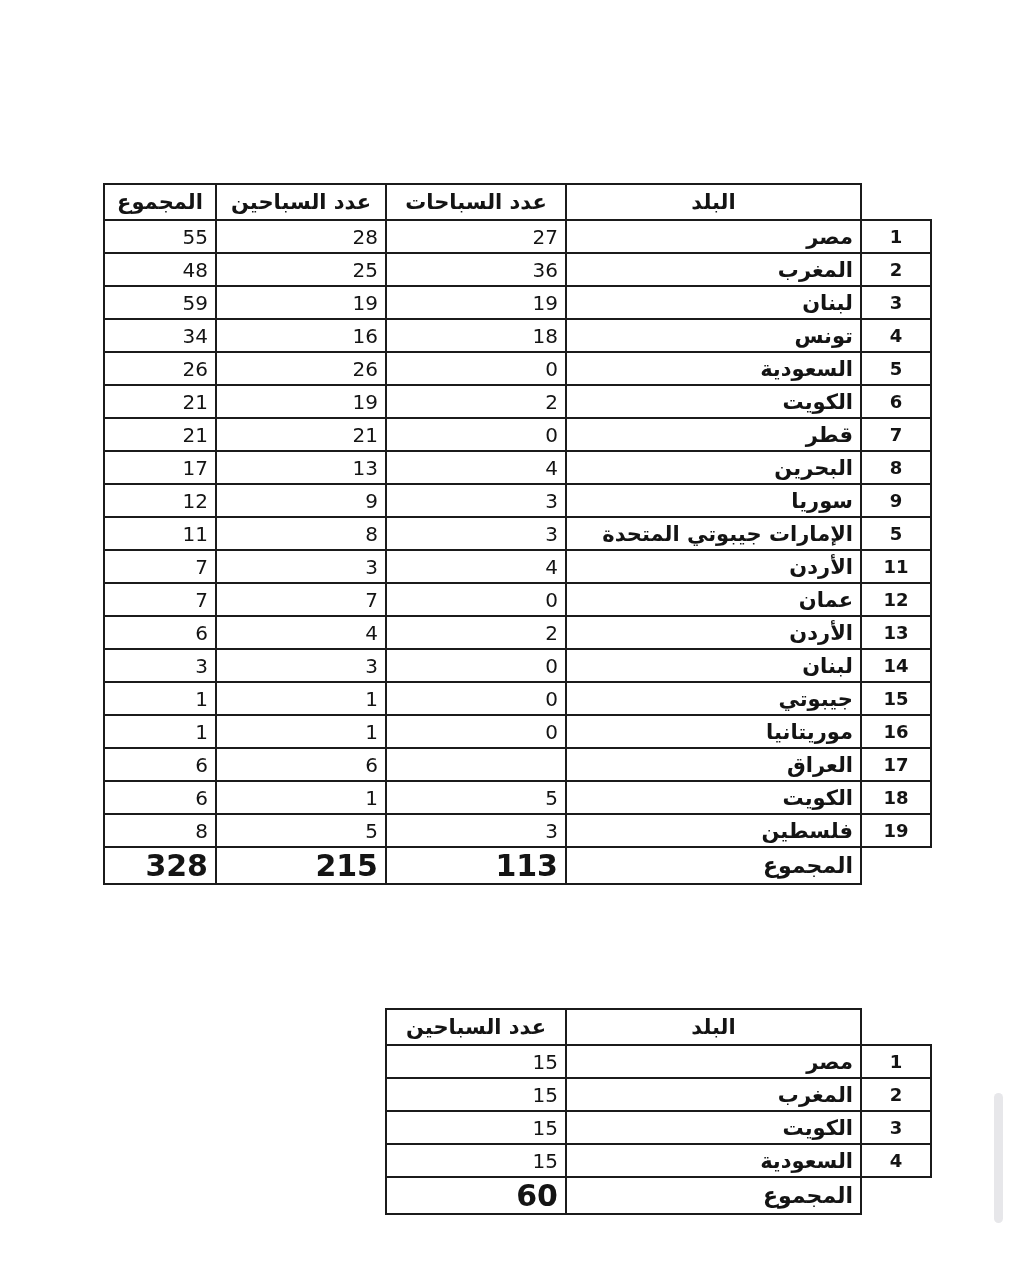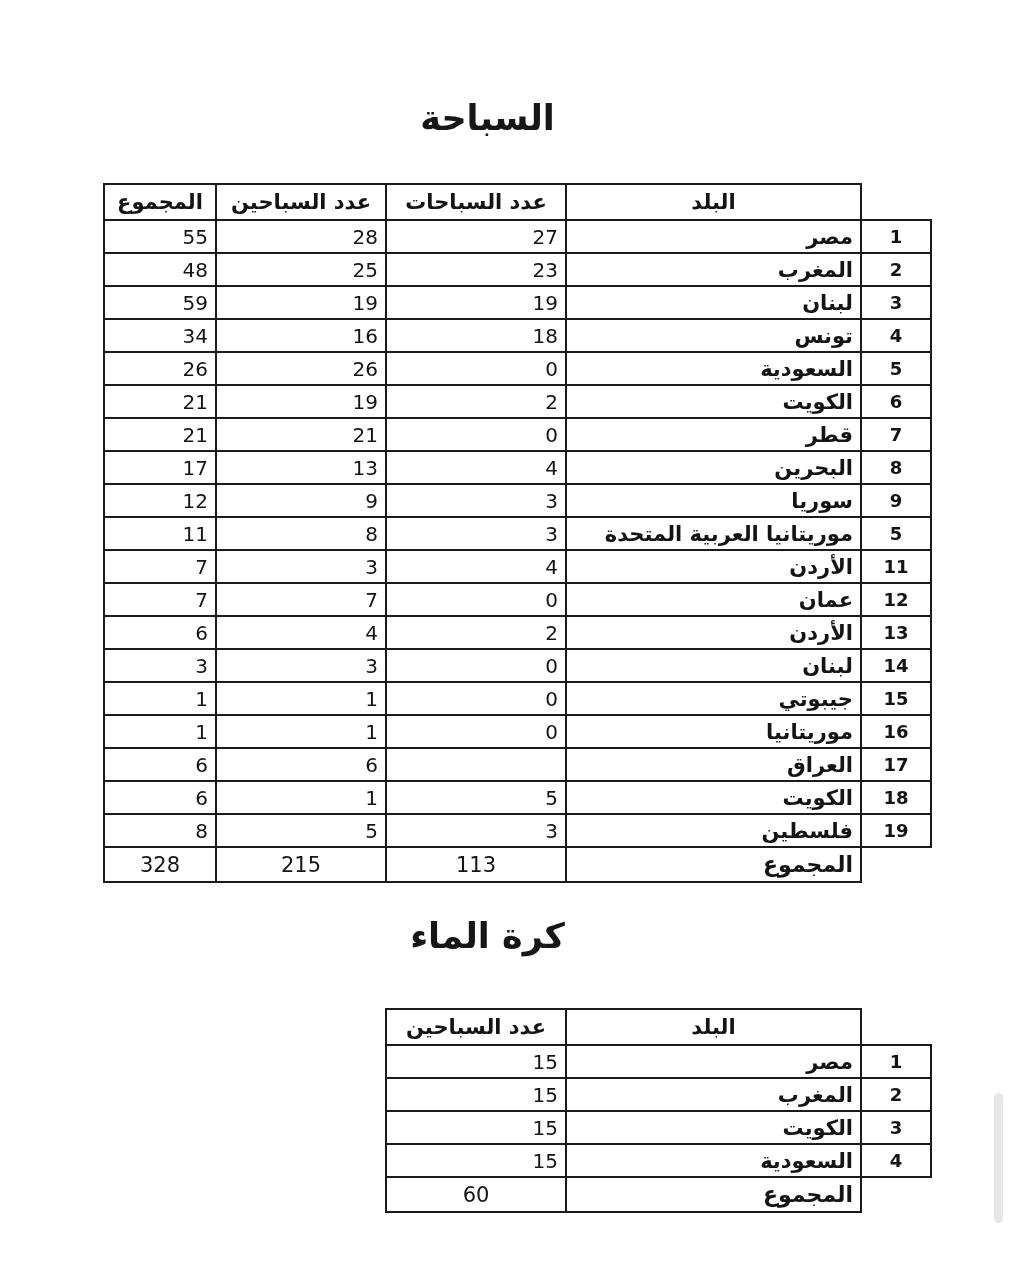--- a/index.html
+++ b/index.html
@@ -63,38 +63,37 @@
   td.num {
     text-align: right;
     font-weight: 400;
     font-size: 20px;
   }
   th.blank, td.blank {
     border: none;
     background: #ffffff;
   }
   tfoot td.country { font-size: 22px; }
-  tfoot td.num { font-weight: 400; font-size: 21px; text-align: center; }
+  tfoot td.num { font-weight: 700; font-size: 30px; }
 
   .scrollbar-thumb {
     position: absolute;
     left: 994px;
     top: 1093px;
     width: 9px;
     height: 130px;
     border-radius: 5px;
     background: #e7e7ea;
   }
 </style>
 </head>
 <body>
 
 <div class="page">
 
-  <h1 class="title title-1">السباحة</h1>
 
   <table class="tbl tbl-1" dir="rtl">
     <colgroup>
       <col style="width:70px">
       <col style="width:295px">
       <col style="width:180px">
       <col style="width:170px">
       <col style="width:112px">
     </colgroup>
     <thead>
@@ -110,21 +109,21 @@
         <tr>
           <td class="idx">1</td>
           <td class="country">مصر</td>
           <td class="num">27</td>
           <td class="num">28</td>
           <td class="num">55</td>
         </tr>
         <tr>
           <td class="idx">2</td>
           <td class="country">المغرب</td>
-          <td class="num">23</td>
+          <td class="num">36</td>
           <td class="num">25</td>
           <td class="num">48</td>
         </tr>
         <tr>
           <td class="idx">3</td>
           <td class="country">لبنان</td>
           <td class="num">19</td>
           <td class="num">19</td>
           <td class="num">59</td>
         </tr>
@@ -165,21 +164,21 @@
         </tr>
         <tr>
           <td class="idx">9</td>
           <td class="country">سوريا</td>
           <td class="num">3</td>
           <td class="num">9</td>
           <td class="num">12</td>
         </tr>
         <tr>
           <td class="idx">5</td>
-          <td class="country">موريتانيا العربية المتحدة</td>
+          <td class="country">الإمارات جيبوتي المتحدة</td>
           <td class="num">3</td>
           <td class="num">8</td>
           <td class="num">11</td>
         </tr>
         <tr>
           <td class="idx">11</td>
           <td class="country">الأردن</td>
           <td class="num">4</td>
           <td class="num">3</td>
           <td class="num">7</td>
@@ -245,21 +244,20 @@
       <tr>
         <td class="blank"></td>
         <td class="country">المجموع</td>
         <td class="num">113</td>
         <td class="num">215</td>
         <td class="num">328</td>
       </tr>
     </tfoot>
   </table>
 
-  <h1 class="title title-2">كرة الماء</h1>
 
   <table class="tbl tbl-2" dir="rtl">
     <colgroup>
       <col style="width:70px">
       <col style="width:295px">
       <col style="width:180px">
     </colgroup>
     <thead>
       <tr>
         <th class="blank"></th>

